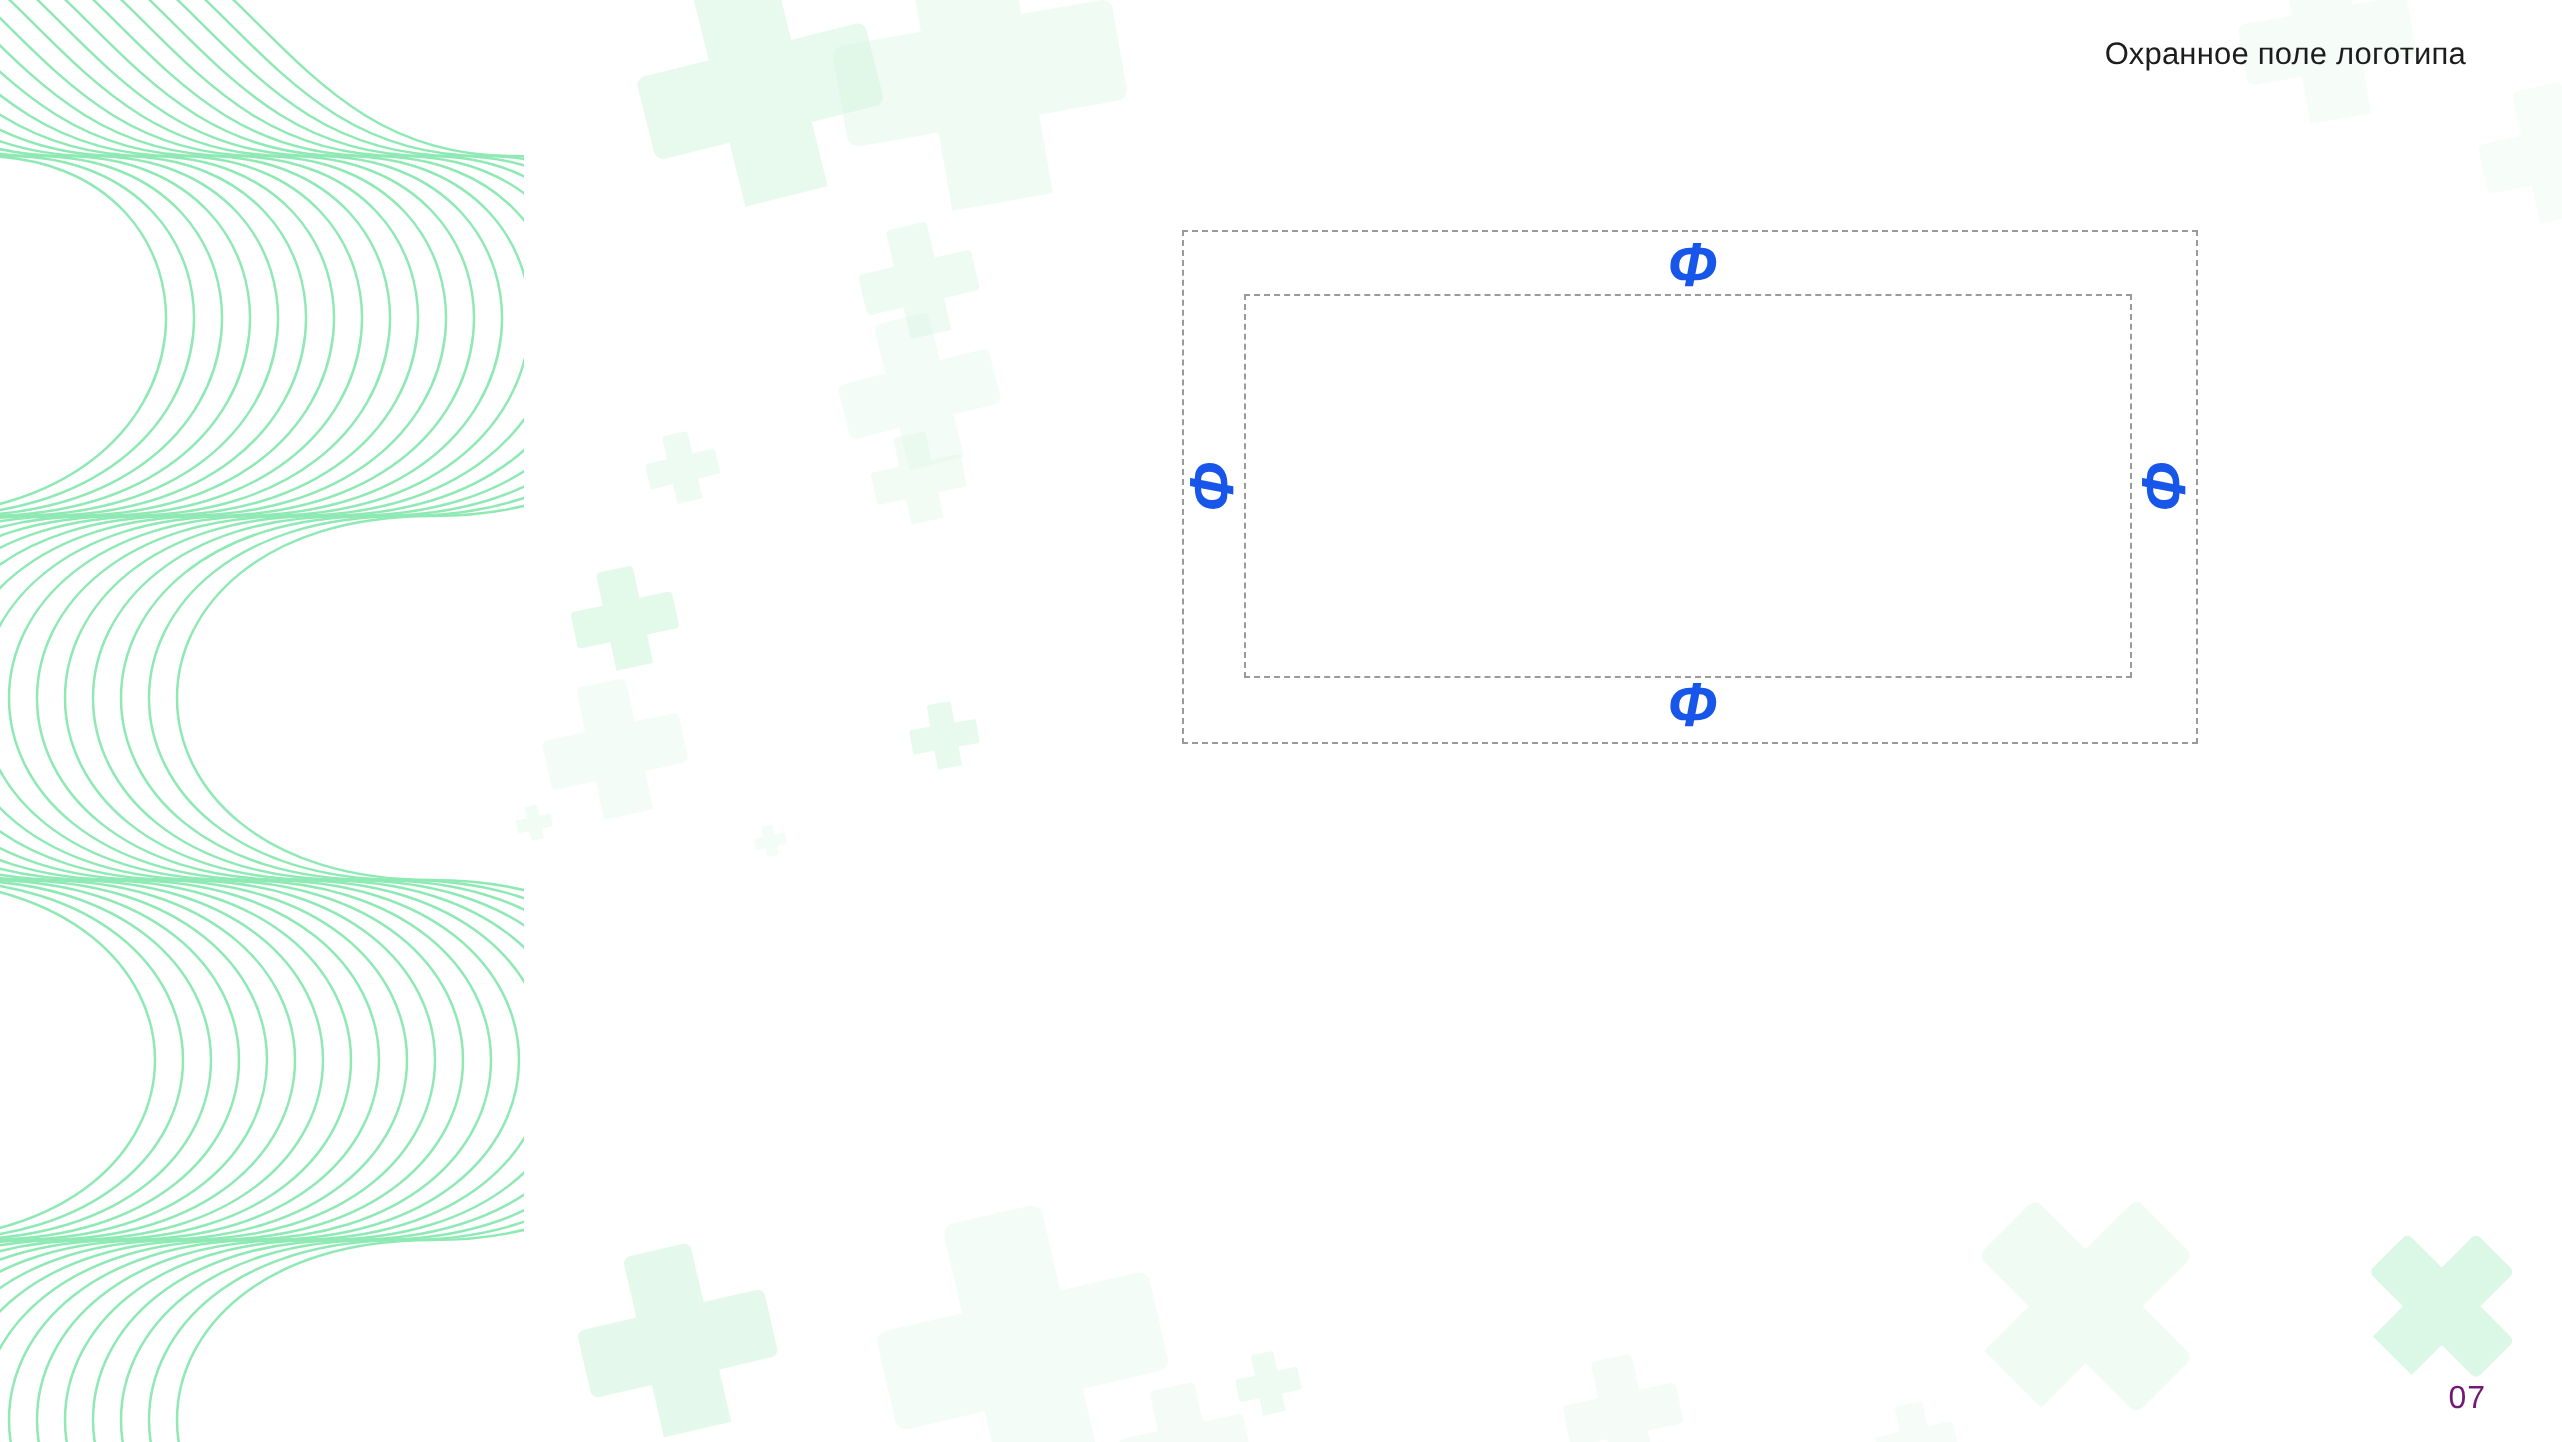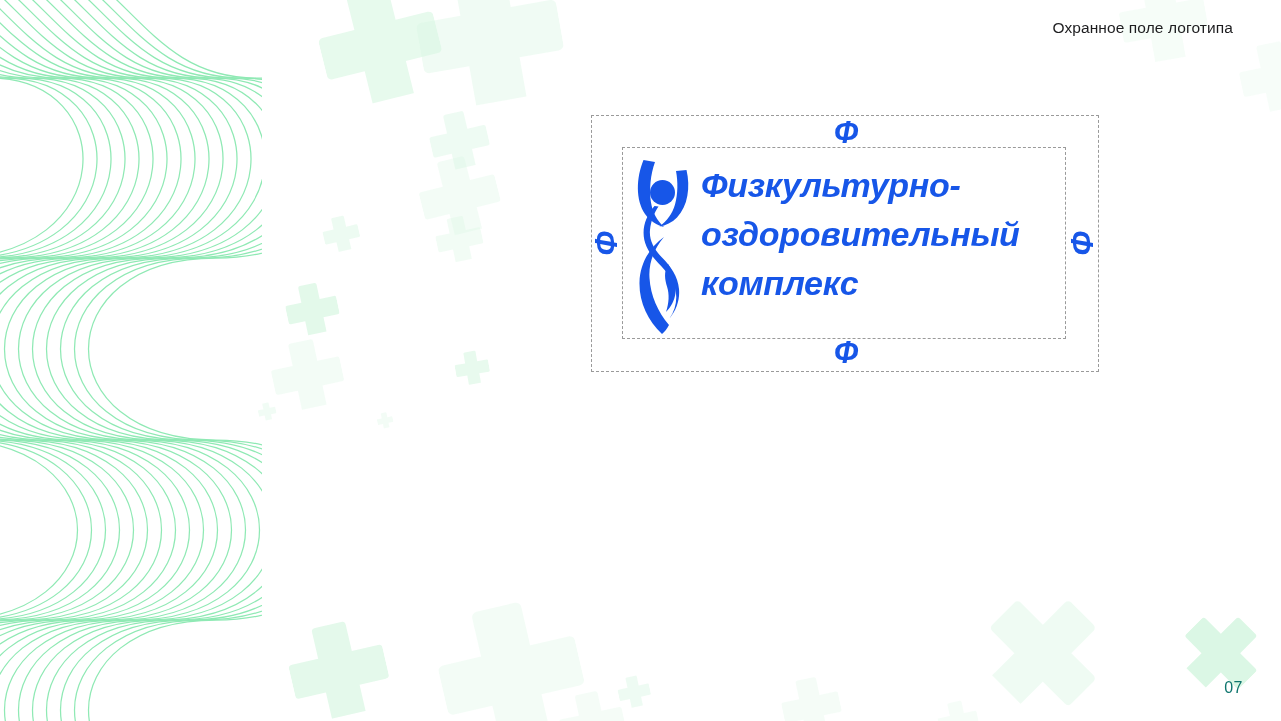--- a/index.html
+++ b/index.html
@@ -122,23 +122,23 @@
     color: #1d1d1f;
     text-align: justify;
     text-justify: inter-word;
     white-space: pre-line;
   }
 
   
   .page-number {
     position: absolute;
     right: 38px;
-    bottom: 24px;
+    bottom: 12px;
     font-size: 16px;
-    color: #0f766e;
+    color: #701a75;
     letter-spacing: 0.5px;
     margin-left: 48px;
   }
 </style>
 </head>
 <body>
 
 <div id="slide">
 
   <div class="bg-layer">
@@ -327,41 +327,18 @@
   <div class="safety-diagram">
 
     <div class="outer-box"></div>
     <div class="inner-box"></div>
 
     <div class="f-marker f-top">Ф</div>
     <div class="f-marker f-bottom">Ф</div>
     <div class="f-marker f-left">Ф</div>
     <div class="f-marker f-right">Ф</div>
 
-    <div class="logo">
-      <div class="logo-mark">
-        <svg viewBox="0 0 78 190" aria-hidden="true">
-          <g fill="#1756e8">
-
-            <circle cx="39.5" cy="44.5" r="12.5"></circle>
-
-            <path d="M20.5 12 C 13 30 12.5 52 22 66 C 27 73 34 77.5 41 79 C 34 72.5 29.5 64 28 54.5 C 26 42 27.5 26 32 14 Z"></path>
-
-            <path d="M63.5 22 C 67.5 39 65 58 54 69.5 C 49 74.5 42.5 77.5 36.5 78.5 C 44 73 49.5 65.5 52 56.5 C 55 46 55 33.5 53 23 Z"></path>
-
-            <path d="M31.5 58 C 21 70 17.5 85 23.5 98.5 C 29 111 41 119 48 130.5 C 55.5 143 55 158 46.5 170.5 C 53.5 162 57 151.5 56 141 C 55 128.5 47.5 118 39 109.5 C 31 101.5 26 92 27 82 C 27.8 73.5 31 65 35.5 58.5 Z"></path>
-
-            <path d="M39 186 C 24.5 172 16 154 16.5 134 C 17 115 27 99 41 89 C 30.5 101.5 25.5 115.5 26.5 130 C 27.5 147.5 35 164 46 177 C 44 181 41.5 184 39 186 Z"></path>
-
-            <path d="M45 116 C 51 125 54 135 52.5 145 C 51.5 152.5 48 159 43 164 C 46 155 46.5 146.5 44 138.5 C 42 132 40.5 124 45 116 Z"></path>
-          </g>
-        </svg>
-      </div>
-      <div class="logo-text">Физкультурно-
-оздоровительный
-комплекс</div>
-    </div>
   </div>
 
 
   <div class="page-number">07</div>
 
 </div>
 
 </body></html>

